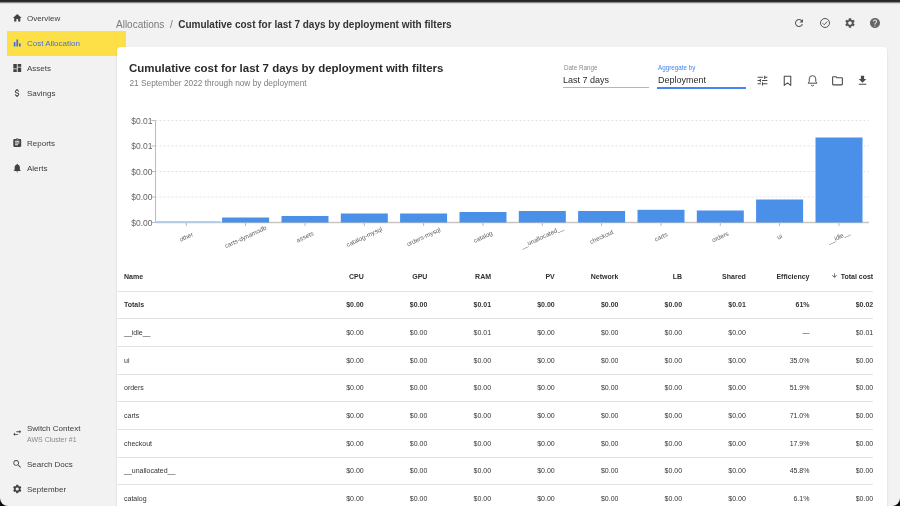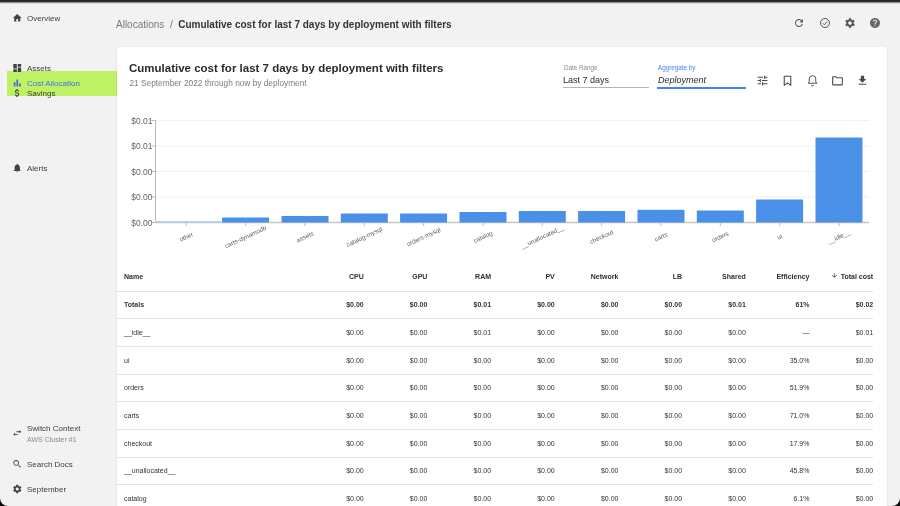--- a/index.html
+++ b/index.html
@@ -7,21 +7,21 @@
 .abs { position:absolute; }
 #topblack { left:0; top:0; width:900px; height:4px; background:linear-gradient(#262626 0%, #2e2e2e 40%, #c0c0c0 75%, #f2f2f2 100%); }
 .corner { position:absolute; width:9px; height:9px; background:#0c0c0c; z-index:60; }
 .corner .in { width:100%; height:100%; background:#f2f2f2; }
 #contentbg { left:110px; top:40px; width:790px; height:466px; background:#f2f2f2; }
 #topbar { left:0px; top:0px; width:900px; height:40px; background:#f2f2f2; }
 #sidebar { left:0px; top:4px; width:110px; height:502px; background:#f2f2f2;padding-left:32px; }
 .mitem { position:absolute; left:0; width:105px; height:25px; }
 .mitem .ic { position:absolute; left:12px; top:50%; transform:translateY(-50%); width:10.5px; height:10.5px; }
 .mitem .lb { position:absolute; left:27px; top:50%; transform:translateY(-50%); font-size:8px; color:#3c3c3c; white-space:nowrap; }
-.mitem.sel { background:#bef264; left:7px; width:119px;margin-top:40px; }
+.mitem.sel { background:#fde047; left:7px; width:119px; }
 .mitem.sel .ic { left:5px; }
 .mitem.sel .lb { left:20px; }
 .mitem.sel .lb { color:#4070e0; }
 .bc { position:absolute; left:116px; top:19px; font-size:10px; color:#7a7a7a; white-space:nowrap; }
 .bc b { color:#333; font-weight:bold; }
 #card { left:117px; top:47px; width:770px; height:470px; background:#fff; border-radius:4px; box-shadow:0 1px 2px rgba(0,0,0,0.15); }
 .title { position:absolute; left:12px; top:14.5px; font-size:11.5px; font-weight:bold; color:#2b2b2b; white-space:nowrap; }
 .subtitle { position:absolute; left:12.5px; top:31px; font-size:8.3px; color:#7d7d7d; white-space:nowrap; }
 .sel-label { position:absolute; font-size:6.3px; color:#8b8b8b; white-space:nowrap; }
 .sel-value { position:absolute; font-size:9px; color:#2b2b2b; white-space:nowrap; }
@@ -64,20 +64,26 @@
         <path d="M3 13h8V3H3v10zm0 8h8v-6H3v6zm10 0h8V11h-8v10zm0-18v6h8V3h-8z"></path>
       </svg>
     <span class="lb">Assets</span>
   </div>
   <div class="mitem" style="top:76.5px;">
     <svg class="ic" viewBox="0 0 24 24" fill="#424242">
         <path d="M11.8 10.9c-2.27-.59-3-1.2-3-2.15 0-1.09 1.01-1.85 2.7-1.85 1.78 0 2.44.85 2.5 2.1h2.21c-.07-1.72-1.12-3.3-3.21-3.81V3h-3v2.16c-1.94.42-3.5 1.68-3.5 3.61 0 2.31 1.91 3.46 4.7 4.13 2.5.6 3 1.48 3 2.41 0 .69-.49 1.79-2.7 1.79-2.06 0-2.87-.92-2.98-2.1H6.32c.12 2.19 1.76 3.42 3.68 3.83V21h3v-2.15c1.95-.37 3.5-1.5 3.5-3.55 0-2.84-2.43-3.81-4.7-4.4z"></path>
       </svg>
     <span class="lb">Savings</span>
   </div>
+  <div class="mitem" style="top:126.5px;">
+    <svg class="ic" viewBox="0 0 24 24" fill="#424242">
+        <path d="M19 3h-4.18C14.4 1.84 13.3 1 12 1c-1.3 0-2.4.84-2.82 2H5c-1.1 0-2 .9-2 2v14c0 1.1.9 2 2 2h14c1.1 0 2-.9 2-2V5c0-1.1-.9-2-2-2zm-7 0c.55 0 1 .45 1 1s-.45 1-1 1-1-.45-1-1 .45-1 1-1zm2 14H7v-2h7v2zm3-4H7v-2h10v2zm0-4H7V7h10v2z"></path>
+      </svg>
+    <span class="lb">Reports</span>
+  </div>
   <div class="mitem" style="top:151.5px;">
     <svg class="ic" viewBox="0 0 24 24" fill="#424242">
         <path d="M12 22c1.1 0 2-.9 2-2h-4c0 1.1.9 2 2 2zm6-6v-5c0-3.07-1.63-5.64-4.5-6.32V4c0-.83-.67-1.5-1.5-1.5s-1.5.67-1.5 1.5v.68C7.64 5.36 6 7.92 6 11v5l-2 2v1h16v-1l-2-2z"></path>
       </svg>
     <span class="lb">Alerts</span>
   </div>
 
   <div class="mitem" style="top:415px; height:30px;">
     <svg class="ic" viewBox="0 0 24 24" fill="#424242" style="top:14px;">
         <path d="M6.99 11 3 15l3.99 4v-3H14v-2H6.99v-3zM21 9l-3.99-4v3H10v2h7.01v3L21 9z"></path>
@@ -117,21 +123,21 @@
 
 <div class="abs" id="card">
   <div class="title">Cumulative cost for last 7 days by deployment with filters</div>
   <div class="subtitle">21 September 2022 through now by deployment</div>
 
   <div class="sel-label" style="left:447px; top:17px;">Date Range</div>
   <div class="sel-value" style="left:446px; top:28px;">Last 7 days</div>
   <div class="sel-line" style="left:446px; top:40px; width:86px; background:#b5b5b5;"></div>
 
   <div class="sel-label" style="left:541px; top:17px; color:#4285f4;">Aggregate by</div>
-  <div class="sel-value" style="left:541px; top:28px;font-style:italic;">Deployment</div>
+  <div class="sel-value" style="left:541px; top:28px;">Deployment</div>
   <div class="sel-line" style="left:540px; top:39.5px; width:89px; height:2px; background:#4285f4;"></div>
 
   <svg class="abs" style="left:639px; top:27px;" width="13" height="13" viewBox="0 0 24 24" fill="#4a4a4a">
       <path d="M3 17v2h6v-2H3zM3 5v2h10V5H3zm10 16v-2h8v-2h-8v-2h-2v6h2zM7 9v2H3v2h4v2h2V9H7zm14 4v-2H11v2h10zm-6-4h2V7h4V5h-4V3h-2v6z"></path>
     </svg>
   <svg class="abs" style="left:664px; top:27px;" width="13" height="13" viewBox="0 0 24 24" fill="none" stroke="#4a4a4a" stroke-width="2">
       <path d="M6 4h12v17l-6-4.5L6 21z" stroke-linejoin="round"></path>
     </svg>
   <svg class="abs" style="left:689px; top:27px;" width="13" height="13" viewBox="0 0 24 24" fill="none" stroke="#4a4a4a" stroke-width="1.8">
       <path d="M12 3a6 6 0 0 0-6 6v5l-2 3h16l-2-3V9a6 6 0 0 0-6-6z" stroke-linejoin="round"></path>

